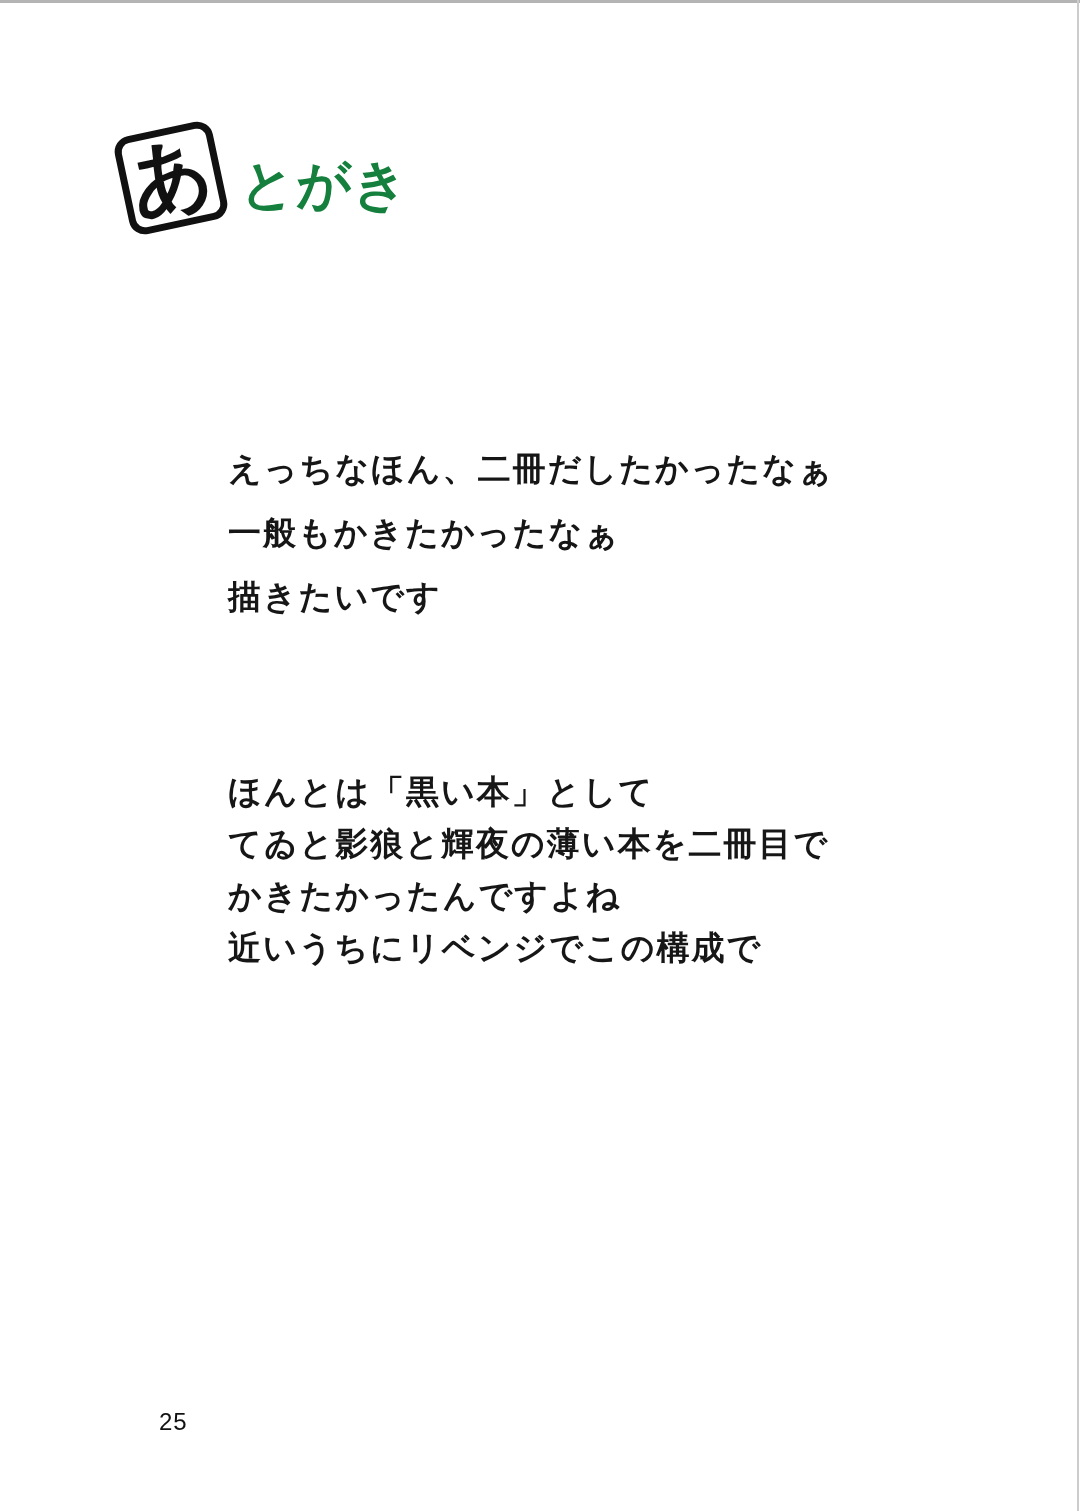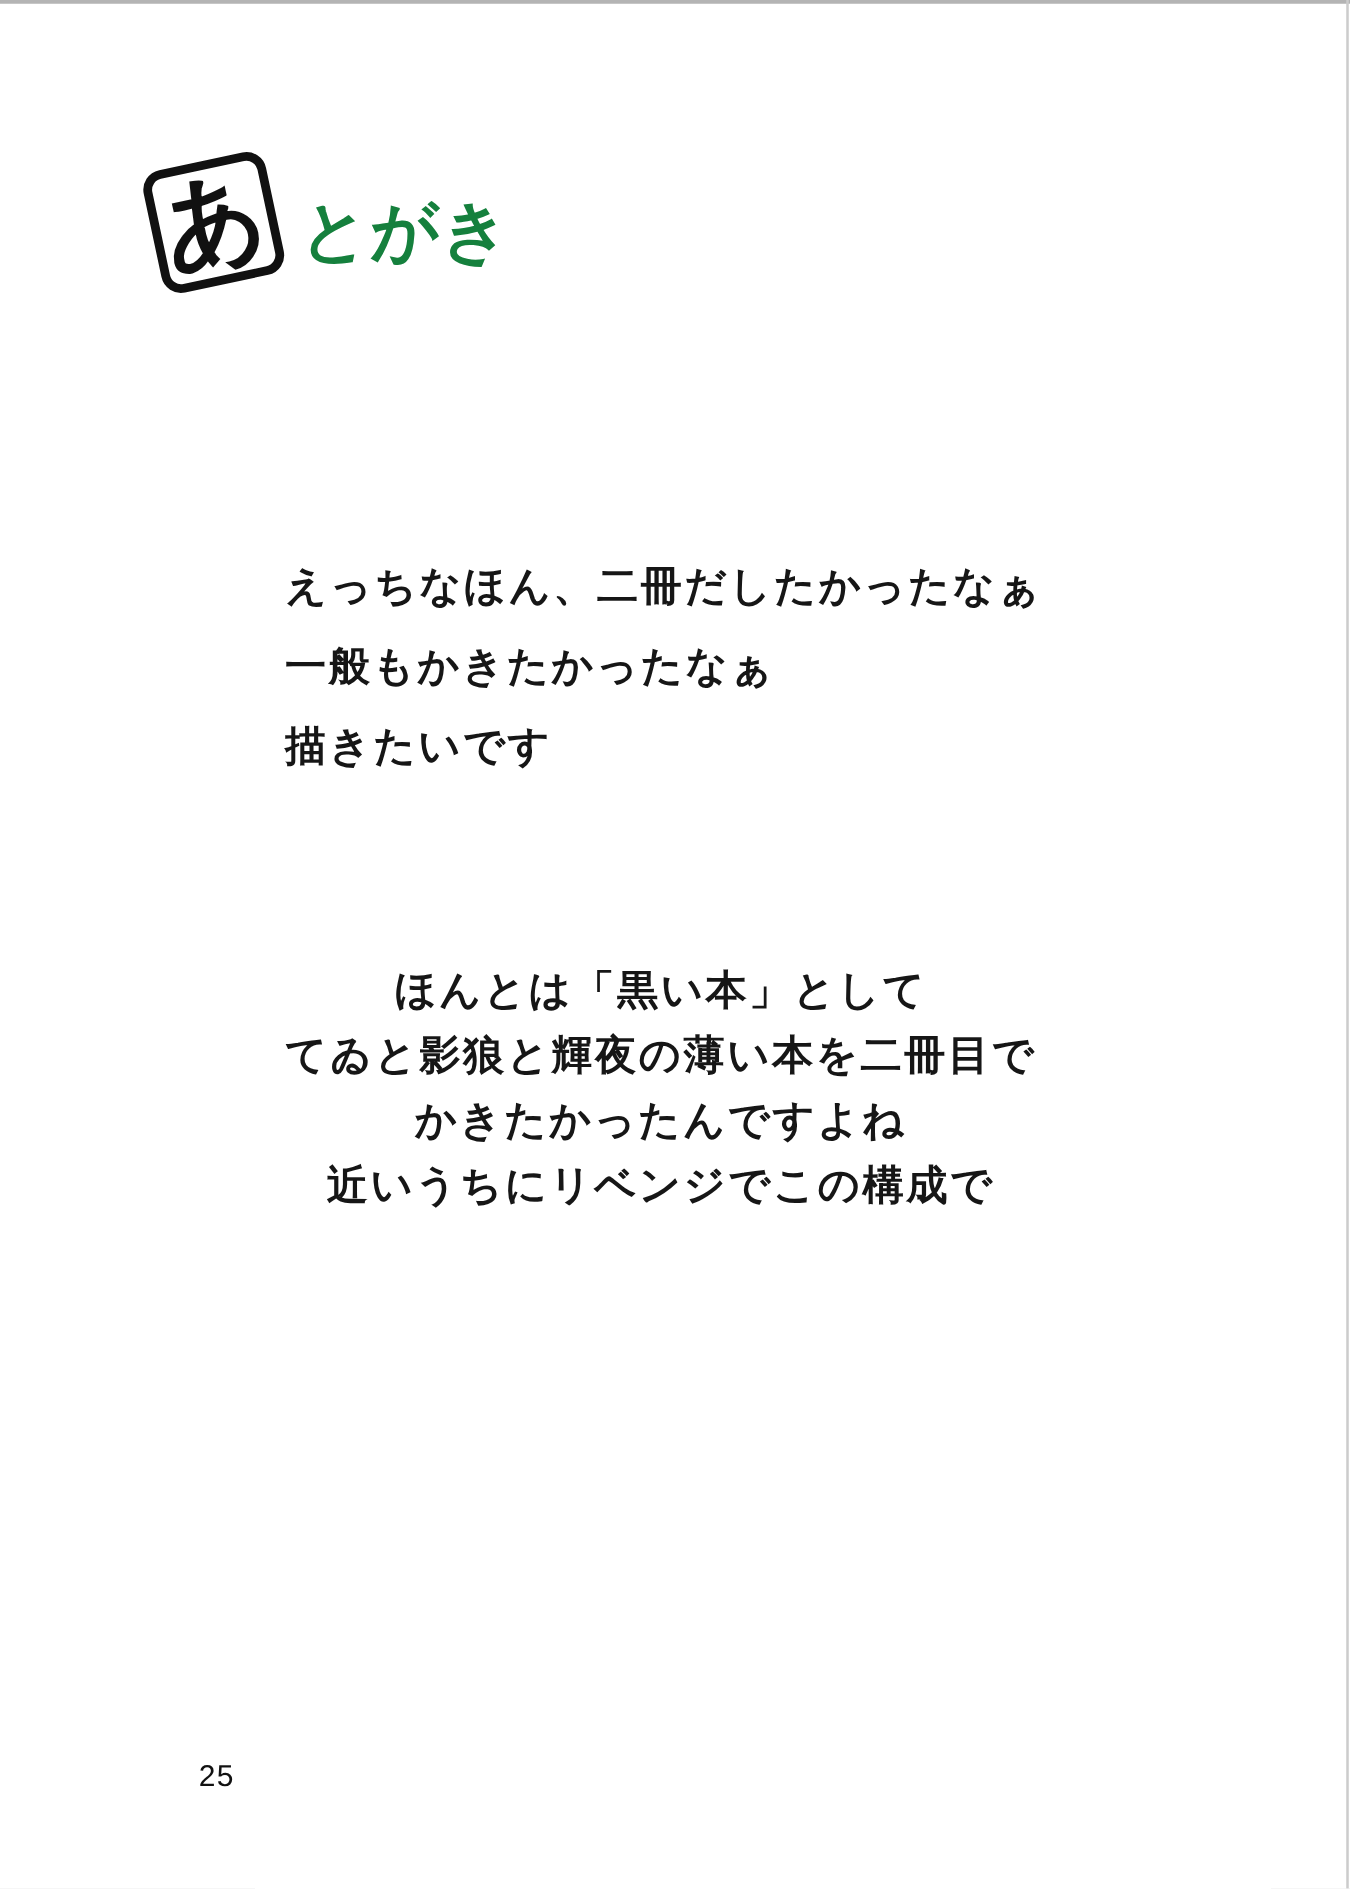--- a/index.html
+++ b/index.html
@@ -53,21 +53,21 @@
   }
   .para{
     position:absolute;left:183px;
     font-size:33px;
     font-weight:700;
     letter-spacing:2px;
     white-space:nowrap;
     margin-left:45px;
   }
   .para-1{top:437px;line-height:64px;}
-  .para-2{top:766px;line-height:52px;text-align:center;}
+  .para-2{top:766px;line-height:52px;}
   .page-number{
     position:absolute;left:111px;top:1410px;
     font-family:"Liberation Sans","DejaVu Sans",sans-serif;
     font-size:24px;
     font-weight:400;
     letter-spacing:1px;
     line-height:1;
     color:#111;
     margin-left:48px;
   }

